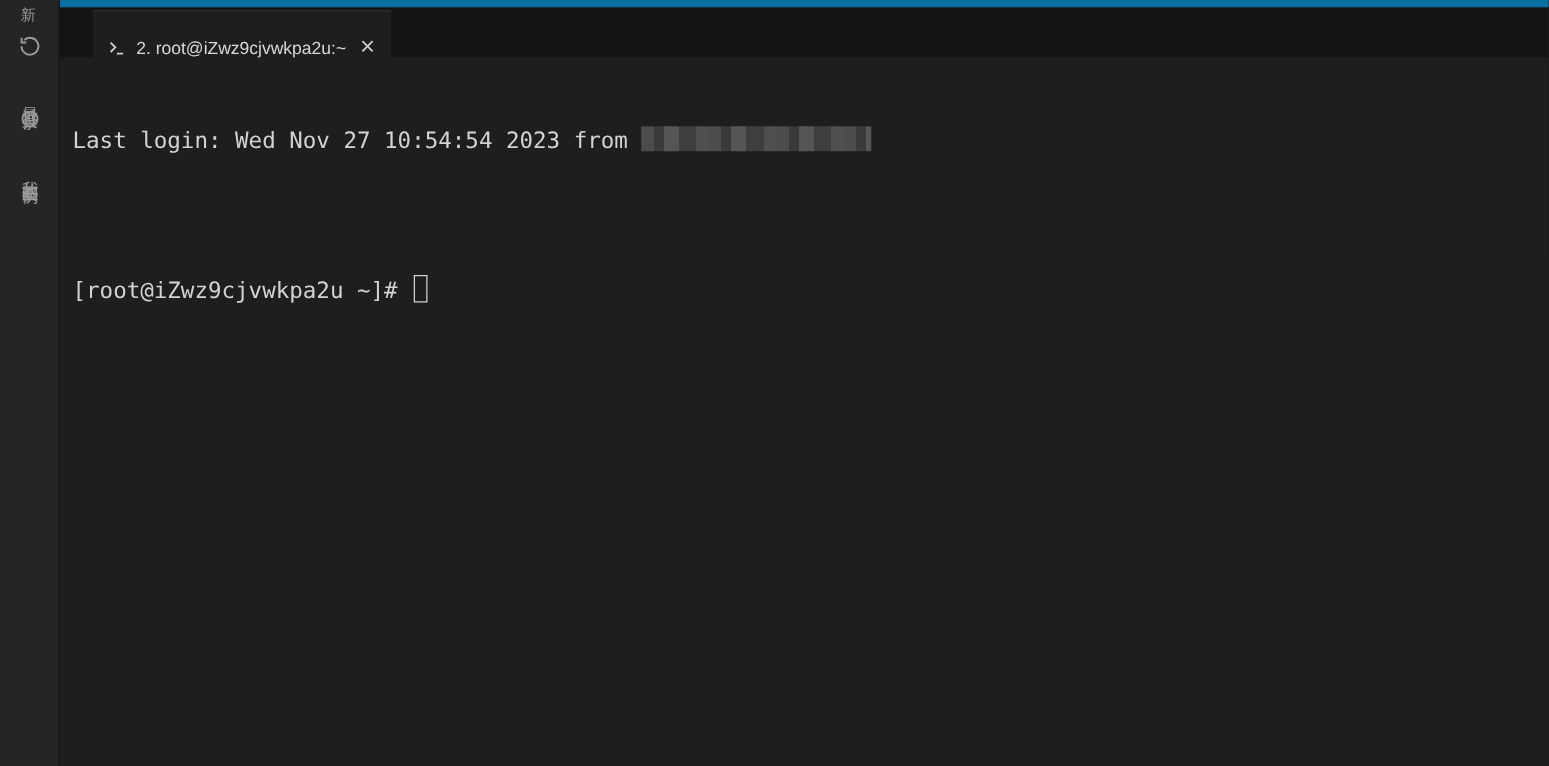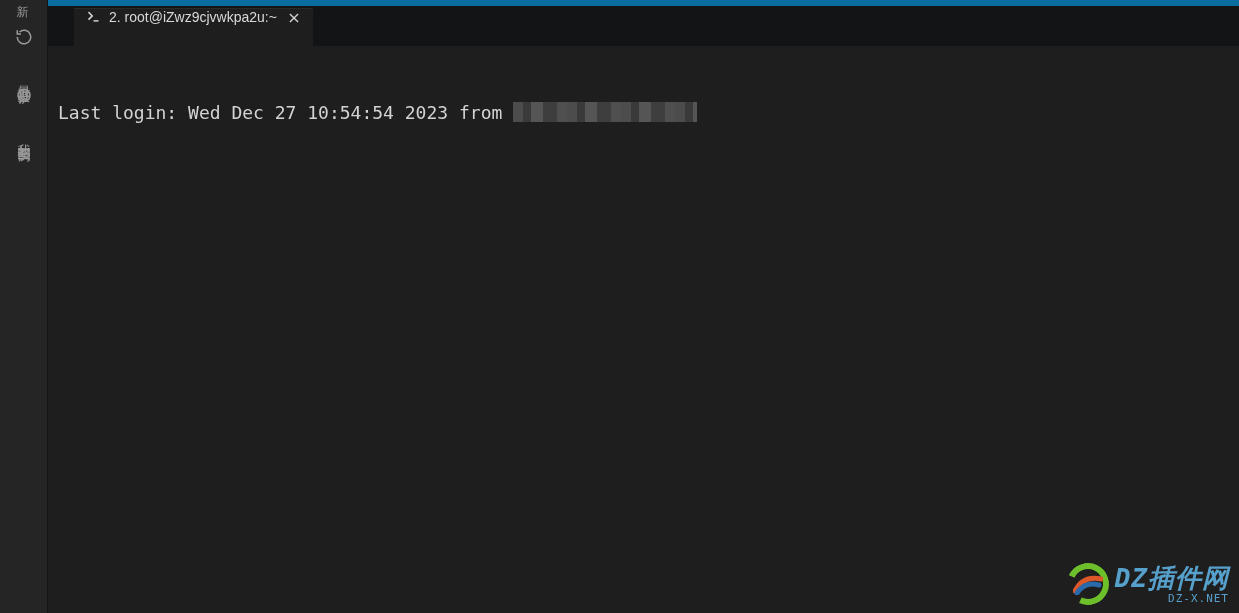--- a/index.html
+++ b/index.html
@@ -55,21 +55,21 @@
     height: 40px;
     background: #121416;
     display: flex;
     align-items: flex-end;
     padding-left: 26px;
   }
   .tab {
     height: 38px;
     background: #1e1e1e;
     display: flex;
-    align-items: flex-start;
+    align-items: flex-end;
     padding: 0 10px 0 12px;
     color: #d8d8d8;
     font-size: 14px;
     gap: 8px;
     border-top: 1px solid #2a2a2a;
   }
   .tab .term-ico { color: #c8c8c8; display: flex; align-items: center; }
   .tab .close-ico { color: #c8c8c8; display: flex; align-items: center; padding: 2px; }
 
   
@@ -196,34 +196,22 @@
         <span class="close-ico">
           <svg width="14" height="14" viewBox="0 0 24 24" fill="none" stroke="#d0d0d0" stroke-width="2.4">
             <line x1="5" y1="5" x2="19" y2="19"></line>
             <line x1="19" y1="5" x2="5" y2="19"></line>
           </svg>
         </span>
       </div>
     </div>
 
     <div class="terminal">
-<span class="termline"><span>Last login: Wed Dec 27 10:54:54 2023 from </span><span class="redacted"></span></span>
+<span class="termline"><span>Last login: Wed Nov 27 10:54:54 2023 from </span><span class="redacted"></span></span>
 <span class="termline"></span>
 <span class="termline"></span>
+<span class="termline"><span>[root@iZwz9cjvwkpa2u ~]# </span><span class="cursor-box"></span></span>
 
       
-      <div class="watermark">
-        <div class="wm-logo">
-          <div class="ring"></div>
-          <svg class="swoosh" viewBox="0 0 30 22">
-            <path d="M2 18 Q 10 2 28 6" stroke="#e85c2a" stroke-width="5" fill="none" stroke-linecap="round"></path>
-            <path d="M4 20 Q 12 8 26 12" stroke="#2b6fb3" stroke-width="5" fill="none" stroke-linecap="round"></path>
-          </svg>
-        </div>
-        <div class="wm-text">
-          <span class="big">DZ插件网</span>
-          <span class="small">DZ-X.NET</span>
-        </div>
-      </div>
     </div>
 
   </div>
 </div>
 
 </body></html>

